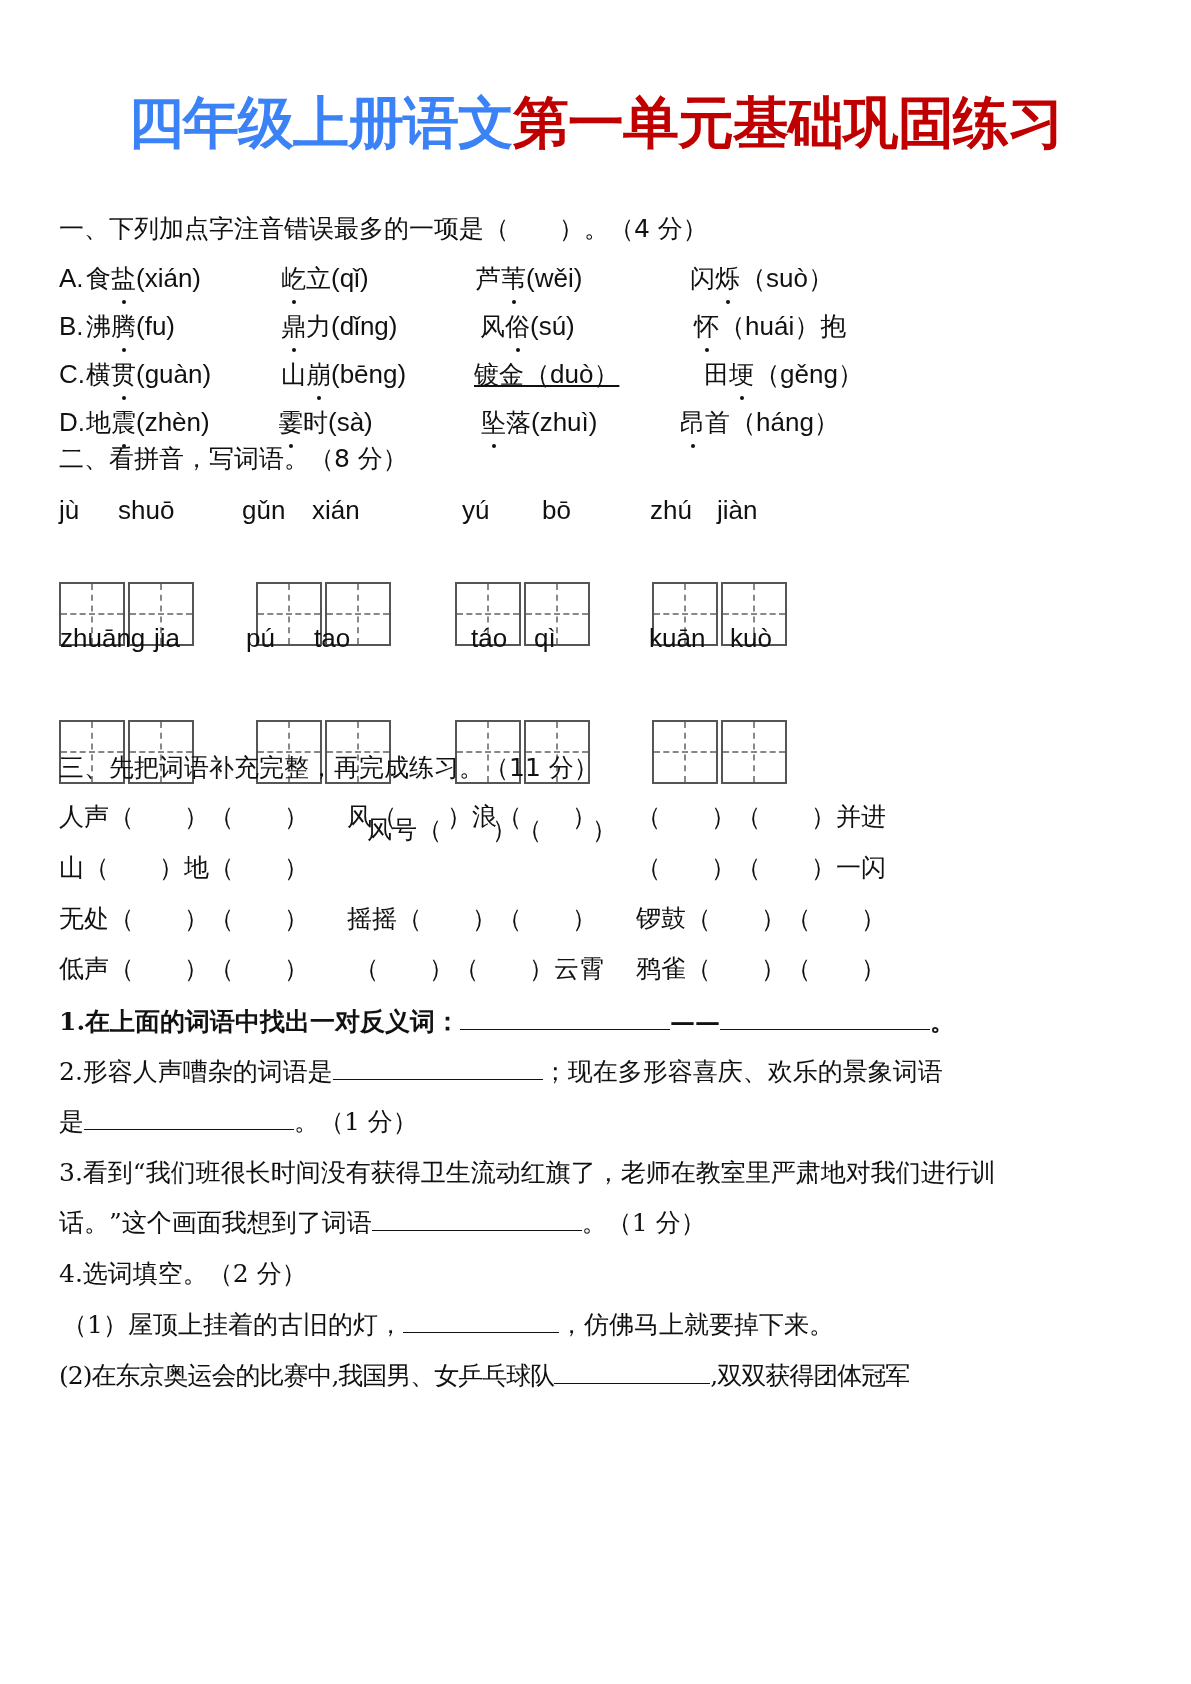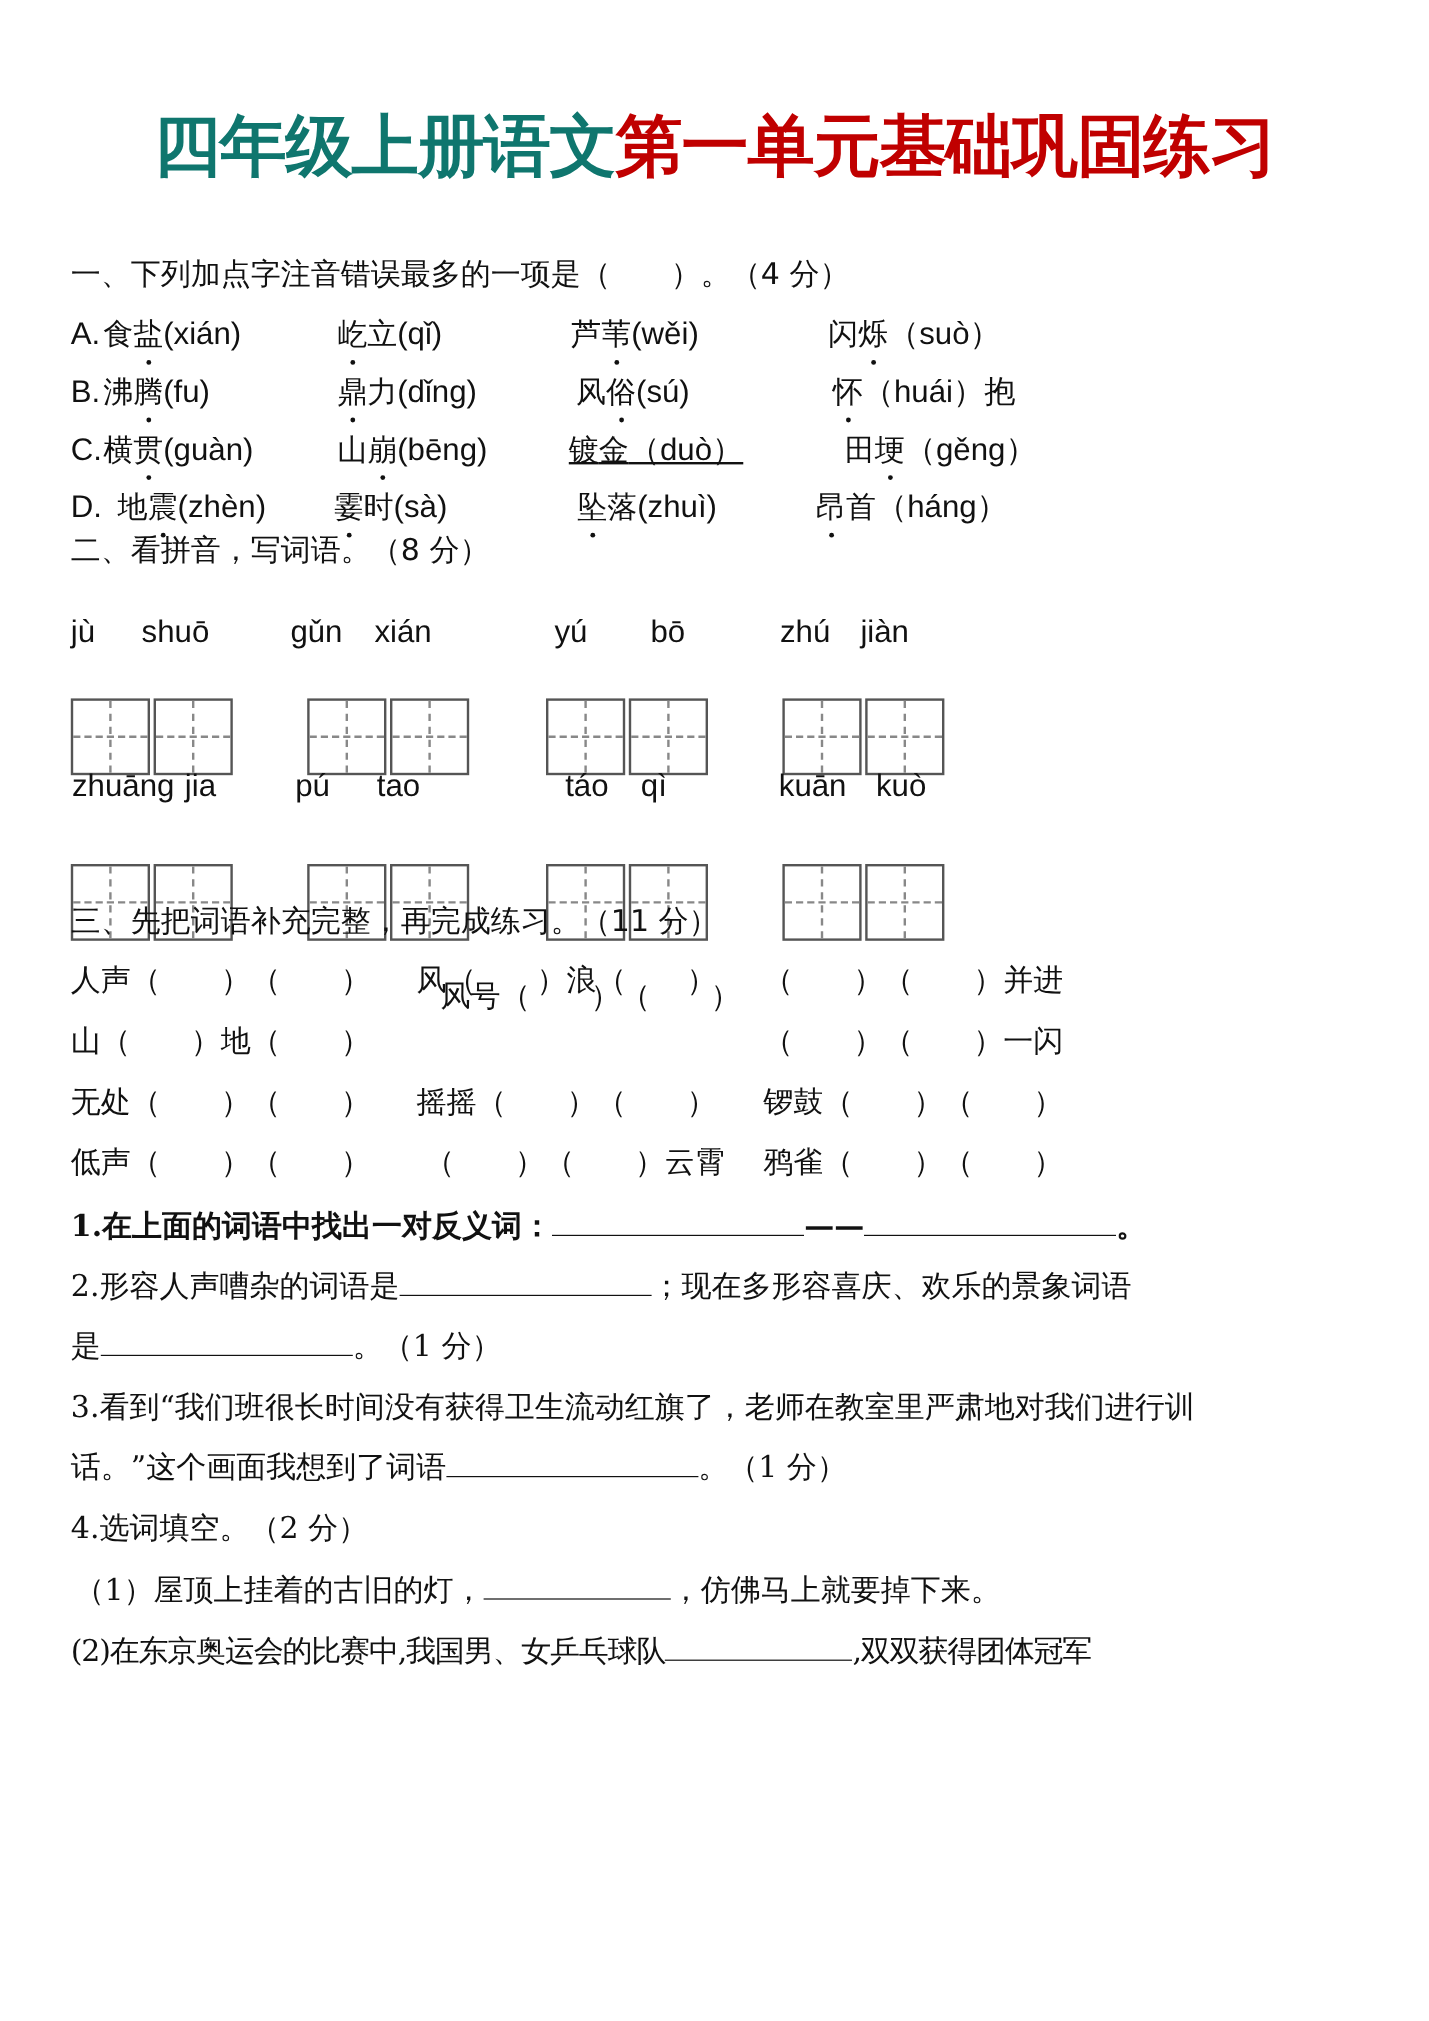--- a/index.html
+++ b/index.html
@@ -1,26 +1,26 @@
 <!DOCTYPE html>
 <html><head>
 <meta charset="utf-8">
 <style>
   html, body { margin: 0; padding: 0; background: #ffffff; }
   body { width: 1191px; height: 1684px; position: relative; overflow: hidden; color: #111; }
   .abs { position: absolute; white-space: nowrap; }
   .title { top: 88px; left: 0; width: 1191px; text-align: center; font-family: "DejaVu Sans", sans-serif; font-weight: bold; font-size: 56px; letter-spacing: -1px; line-height: 70px; }
-  .title .black { color: #0f766e; text-align: center; }
+  .title .black { color: #3b82f6; text-align: center; }
   .title .red { color: #c00000; }
   .heading { font-family: "DejaVu Sans", sans-serif; font-weight: normal; font-size: 25px; line-height: 32px; color: #111; }
   .opt { font-family: "Liberation Sans", "DejaVu Sans", sans-serif; font-size: 26px; line-height: 34px; color: #111; }
   .opt .hz { font-family: "DejaVu Serif", serif; font-size: 25px; }
   .dot { position: relative; display: inline-block; }
   .dot::after { content: ""; position: absolute; left: 50%; bottom: -8px; width: 4px; height: 4px; margin-left: -2px; border-radius: 50%; background: #111; }
-  .py { font-family: "Liberation Sans", "DejaVu Sans", sans-serif; font-size: 26px; line-height: 32px; color: #111; margin-top: 16px; }
+  .py { font-family: "Liberation Sans", "DejaVu Sans", sans-serif; font-size: 26px; line-height: 32px; color: #111; }
   .grid { position: absolute; display: flex; gap: 3px; }
   .cell { width: 66px; height: 64px; border: 2px solid #555; box-sizing: border-box; position: relative; }
   .cell::before { content: ""; position: absolute; left: 50%; top: 0; bottom: 0; border-left: 2px dashed #888; margin-left: -1px; }
   .cell::after { content: ""; position: absolute; top: 50%; left: 0; right: 0; border-top: 2px dashed #888; margin-top: -1px; }
   .serif { font-family: "DejaVu Serif", "Liberation Serif", serif; font-size: 25px; line-height: 34px; color: #111; }
   .blank { display: inline-block; border-bottom: 1.5px solid #111; height: 24px; vertical-align: baseline; }
 </style>
 </head>
 <body>
 
@@ -53,21 +53,21 @@
 <div class="abs opt" style="top:309px; left:86px;"><span class="hz">沸</span><span class="hz dot">腾</span><span>(fu)</span></div>
 <div class="abs opt" style="top:309px; left:281px;"><span class="hz dot">鼎</span><span class="hz">力</span><span>(dǐng)</span></div>
 <div class="abs opt" style="top:309px; left:480px;"><span class="hz">风</span><span class="hz dot">俗</span><span>(sú)</span></div>
 <div class="abs opt" style="top:309px; left:694px;"><span class="hz dot">怀</span><span>（huái）抱</span></div>
 
 <div class="abs opt" style="top:357px; left:86px;"><span class="hz">横</span><span class="hz dot">贯</span><span>(guàn)</span></div>
 <div class="abs opt" style="top:357px; left:281px;"><span class="hz">山</span><span class="hz dot">崩</span><span>(bēng)</span></div>
 <div class="abs opt" style="top:357px; left:474px;text-decoration:underline;"><span class="hz">镀</span><span class="hz">金</span><span>（duò）</span></div>
 <div class="abs opt" style="top:357px; left:688px;margin-left:16px;"><span class="hz">田</span><span class="hz dot">埂</span><span>（gěng）</span></div>
 
-<div class="abs opt" style="top:405px; left:98px;"><span class="hz">地</span><span class="hz dot">震</span><span>(zhèn)</span></div>
+<div class="abs opt" style="top:405px; left:86px;"><span class="hz">地</span><span class="hz dot">震</span><span>(zhèn)</span></div>
 <div class="abs opt" style="top:405px; left:278px;"><span class="hz dot">霎</span><span class="hz">时</span><span>(sà)</span></div>
 <div class="abs opt" style="top:405px; left:481px;"><span class="hz dot">坠</span><span class="hz">落</span><span>(zhuì)</span></div>
 <div class="abs opt" style="top:405px; left:680px;"><span class="hz dot">昂</span><span class="hz">首</span><span>（háng）</span></div>
 
 <div class="abs heading" style="top:443px; left:59px;">二、看拼音，写词语。（8 分）</div>
 
 <div class="abs py" style="top:494px; left:59px;">jù</div>
 <div class="abs py" style="top:494px; left:118px;">shuō</div>
 <div class="abs py" style="top:494px; left:242px;">gǔn</div>
 <div class="abs py" style="top:494px; left:312px;">xián</div>

